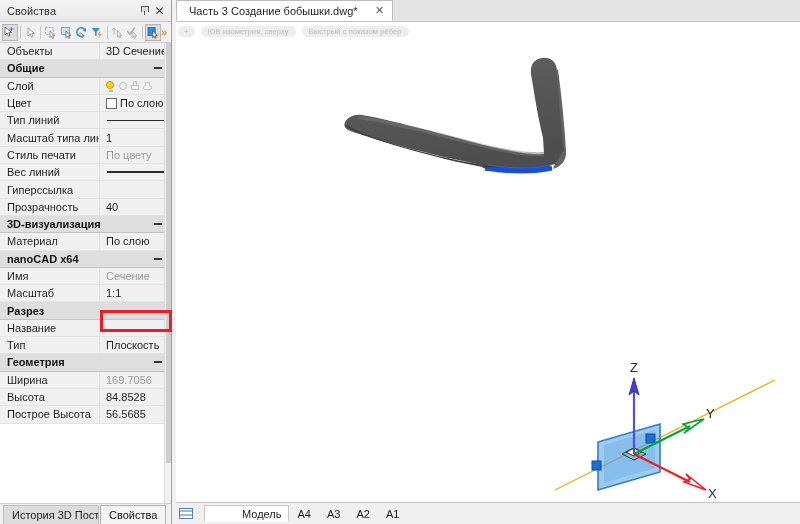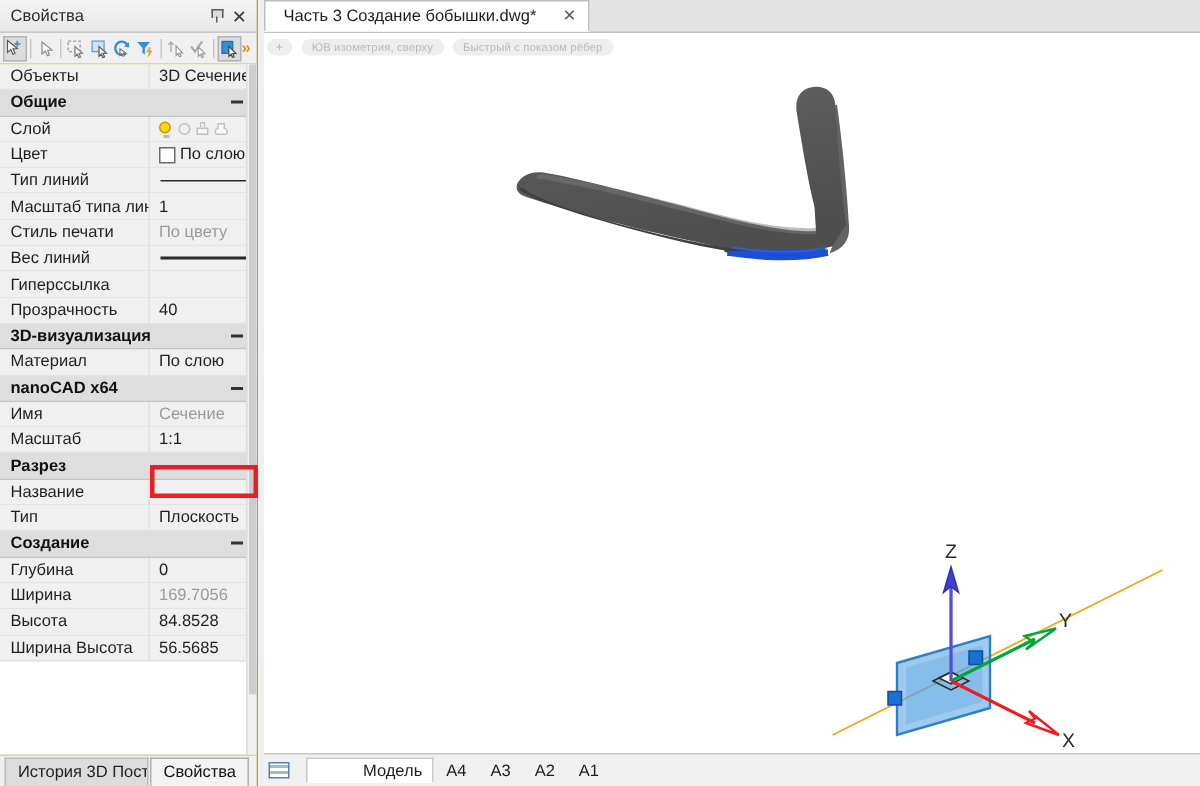--- a/index.html
+++ b/index.html
@@ -655,45 +655,39 @@
               <span></span>
             </div>
           </div>
           <div class="prow">
             <div class="pname">Тип</div>
             <div class="pval">
               <span>Плоскость</span>
             </div>
           </div>
           <div class="prow section">
-            <div class="pname">Создание</div>
+            <div class="pname">Геометрия</div>
             <div class="pval">
               <span class="collapse-glyph"></span>
-            </div>
-          </div>
-          <div class="prow">
-            <div class="pname">Глубина</div>
-            <div class="pval">
-              <span>0</span>
             </div>
           </div>
           <div class="prow">
             <div class="pname">Ширина</div>
             <div class="pval dim">
               <span>169.7056</span>
             </div>
           </div>
           <div class="prow">
             <div class="pname">Высота</div>
             <div class="pval">
               <span>84.8528</span>
             </div>
           </div>
           <div class="prow">
-            <div class="pname">Ширина Высота</div>
+            <div class="pname">Построе Высота</div>
             <div class="pval">
               <span>56.5685</span>
             </div>
           </div>
         </div>
     </div>
 
     <div id="panel-scroll">
       <div class="thumb"></div>
     </div>

